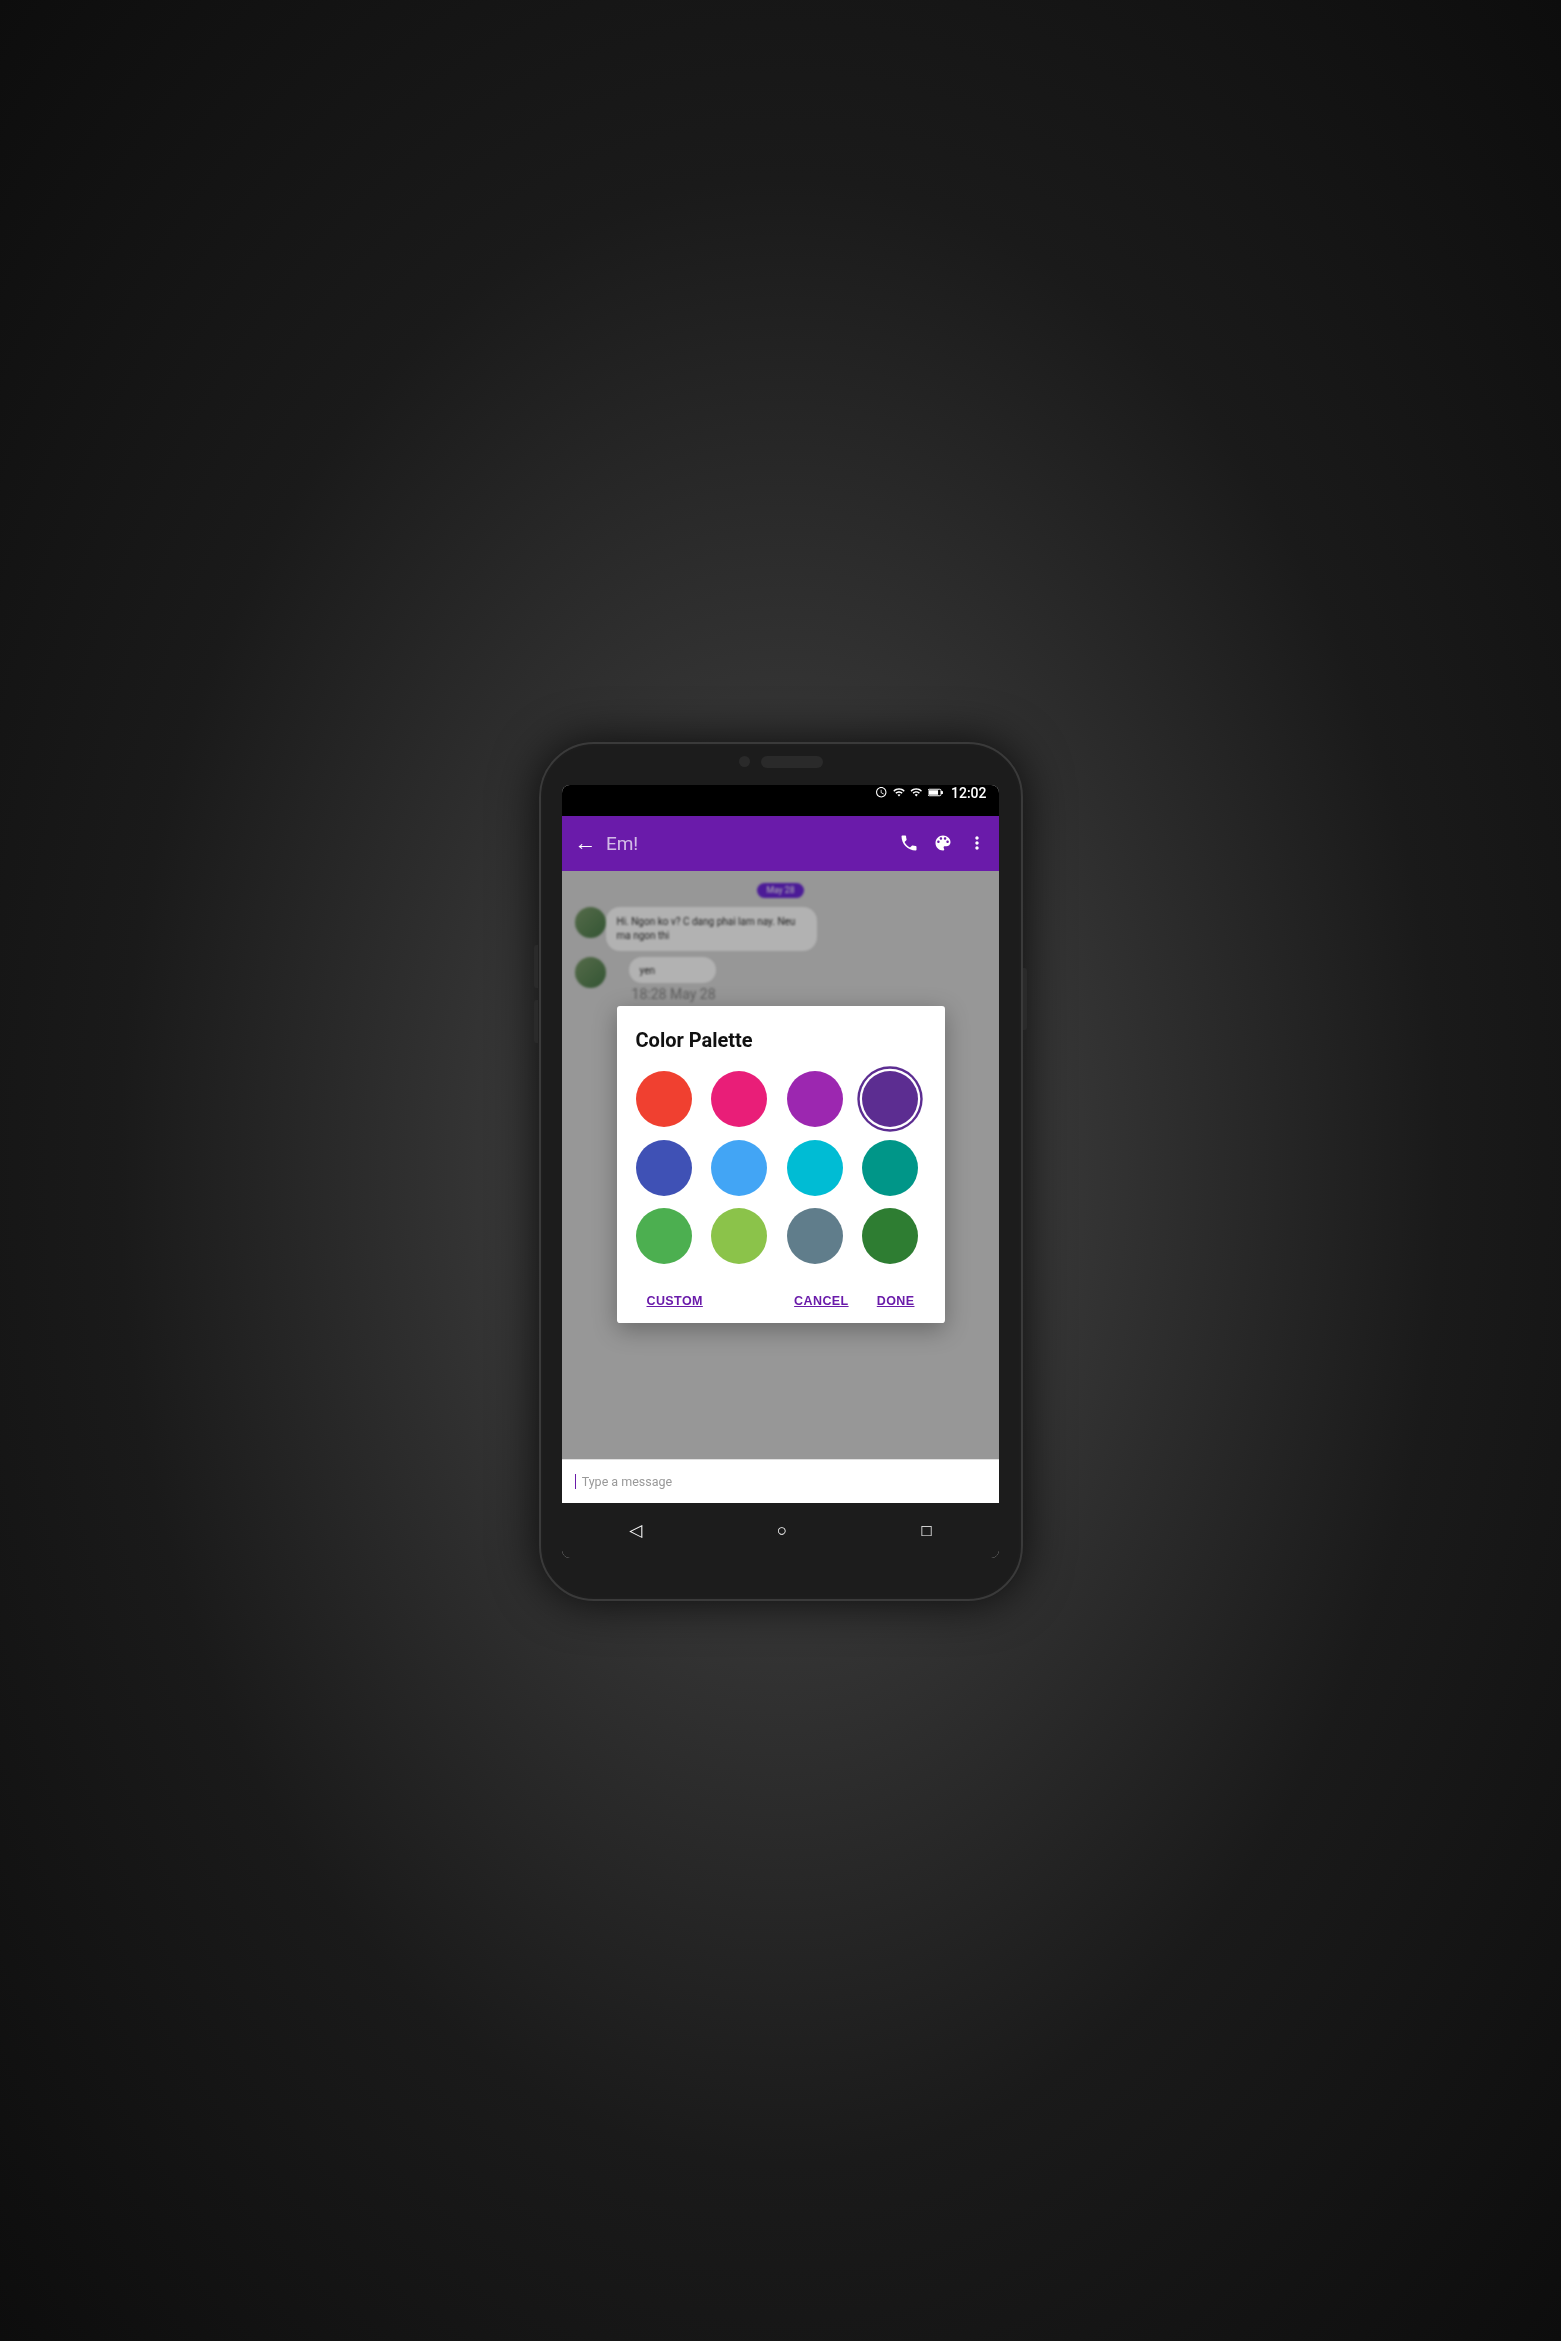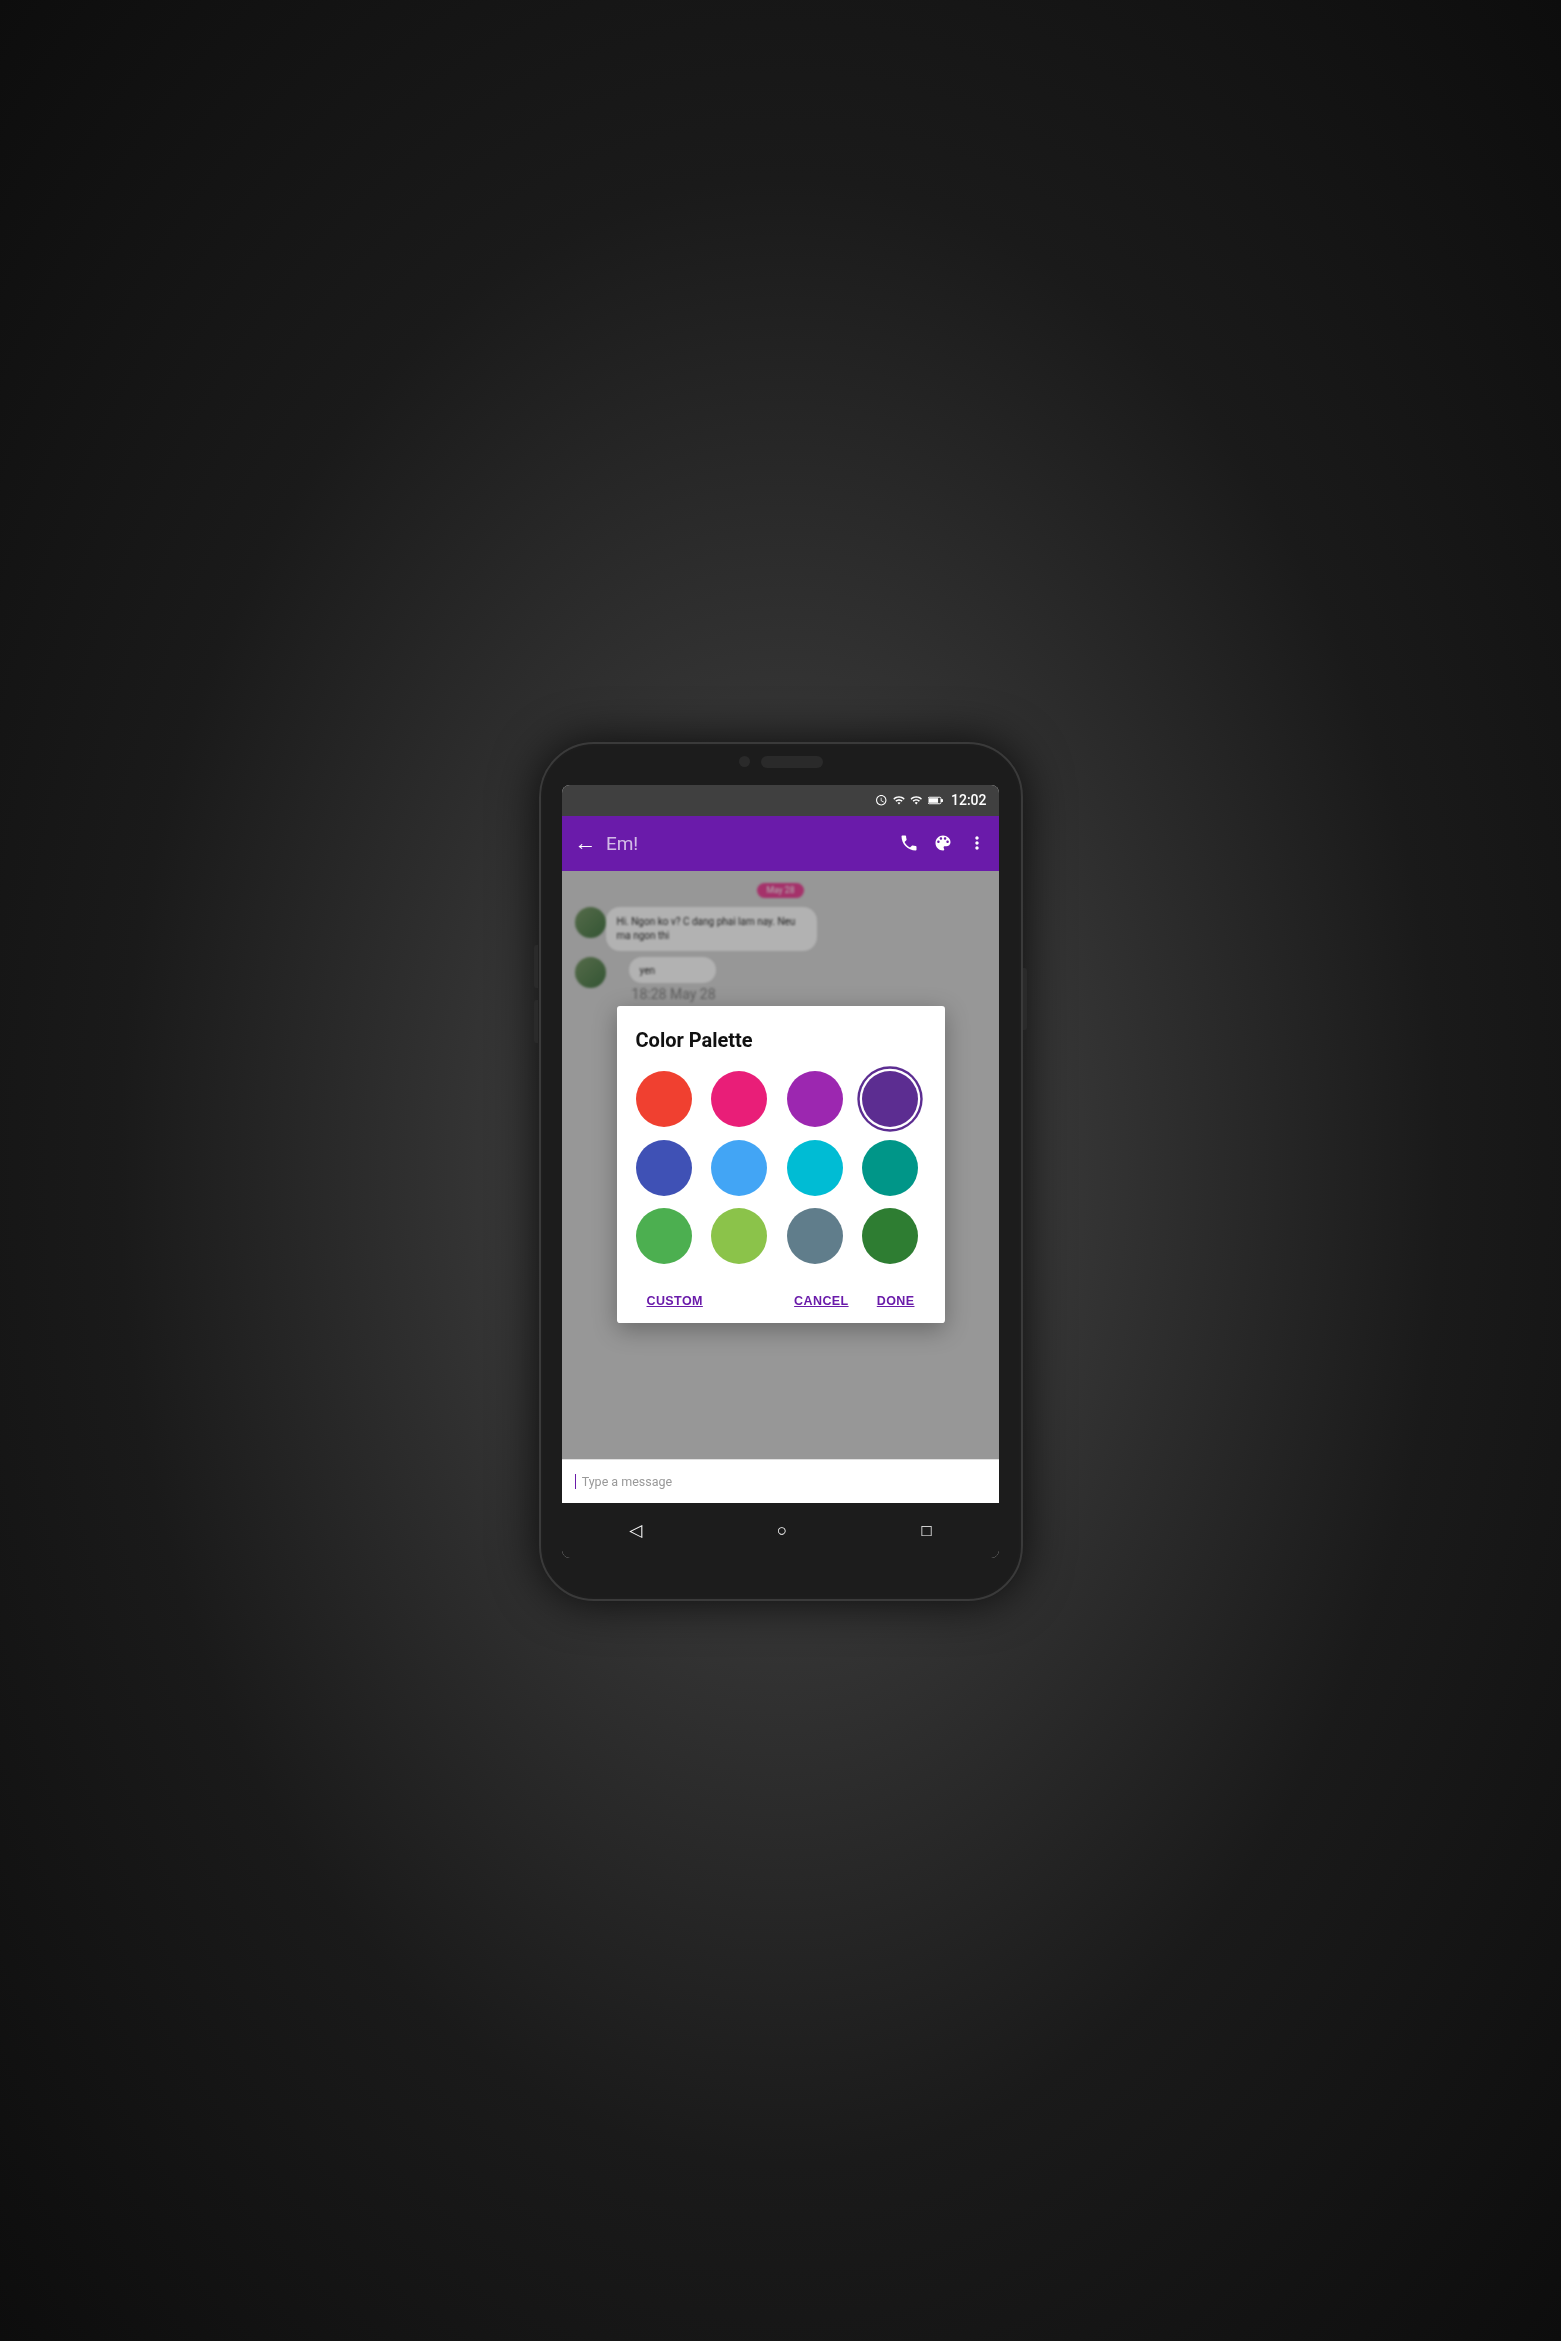--- a/index.html
+++ b/index.html
@@ -83,24 +83,24 @@
     }
     .speaker-grille {
       width: 62px;
       height: 12.5px;
       background: #2a2a2a;
       border-radius: 6.2px;
     }
 
     
     .status-bar {
-      background: #404040;
+      background: #000000;
       height: 31px;
       display: flex;
-      align-items: center;
+      align-items: flex-start;
       justify-content: flex-end;
       padding: 0 12.5px;
       gap: 6.2px;
       flex-shrink: 0;
     }
 
     .status-icons {
       display: flex;
       align-items: center;
       gap: 4.7px;
@@ -315,21 +315,21 @@
           <path d="M12 8c1.1 0 2-.9 2-2s-.9-2-2-2-2 .9-2 2 .9 2 2 2zm0 2c-1.1 0-2 .9-2 2s.9 2 2 2 2-.9 2-2-.9-2-2-2zm0 6c-1.1 0-2 .9-2 2s.9 2 2 2 2-.9 2-2-.9-2-2-2z"></path>
         </svg>
       </div>
     </div>
 
     <div class="chat-area">
 
       <div style="padding:12.5px;filter:blur(0.8px);">
 
         <div style="display:flex;justify-content:center;margin-bottom:9.4px;">
-          <div style="background:#ec4899;color:white;font-size:8.6px;padding:2.3px 9.4px;border-radius:9.4px;">May 28</div>
+          <div style="background:#6d28d9;color:white;font-size:8.6px;padding:2.3px 9.4px;border-radius:9.4px;">May 28</div>
         </div>
 
         <div style="display:flex;gap:0;align-items:flex-start;margin-bottom:6.2px;">
           <div style="width:31px;height:31px;border-radius:50%;background:linear-gradient(135deg,#7a9a6a,#4a7a4a);flex-shrink:0;"></div>
           <div>
             <div style="background:white;border-radius:14px;padding:7.8px 11px;font-size:10px;color:#333;max-width:211px;line-height:1.4;">
               <span>Hi. Ngon ko v? C dang phai lam nay. Neu ma ngon thi</span>
             </div>
           </div>
         </div>

